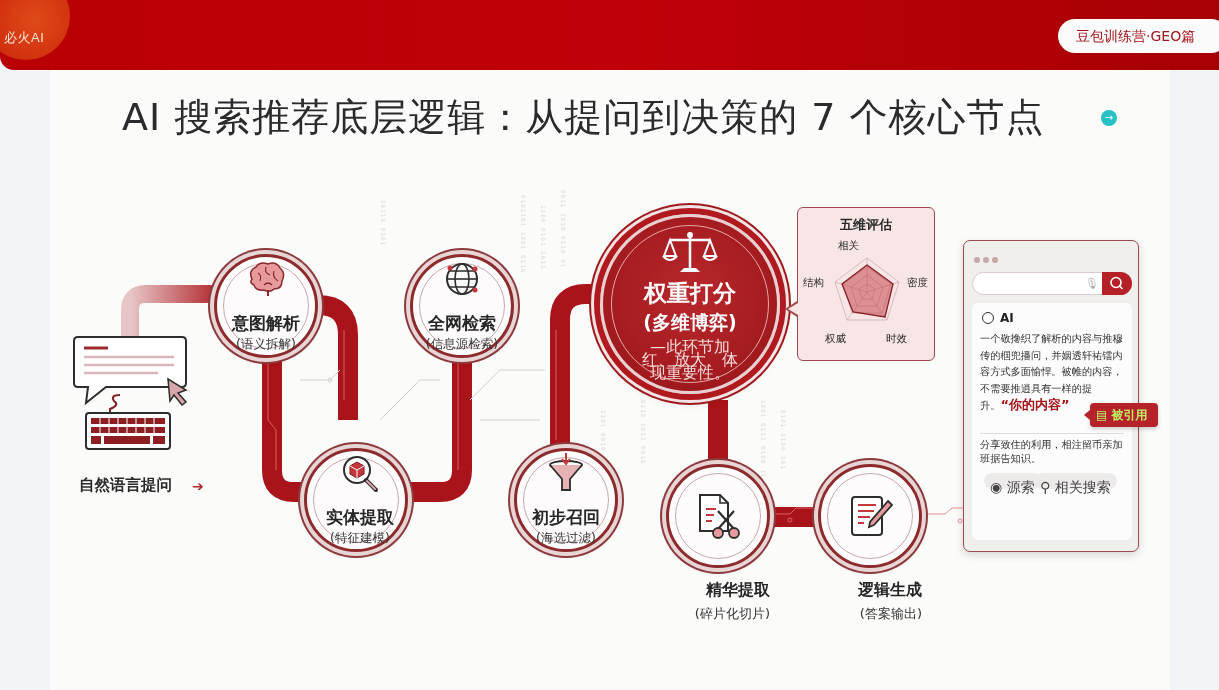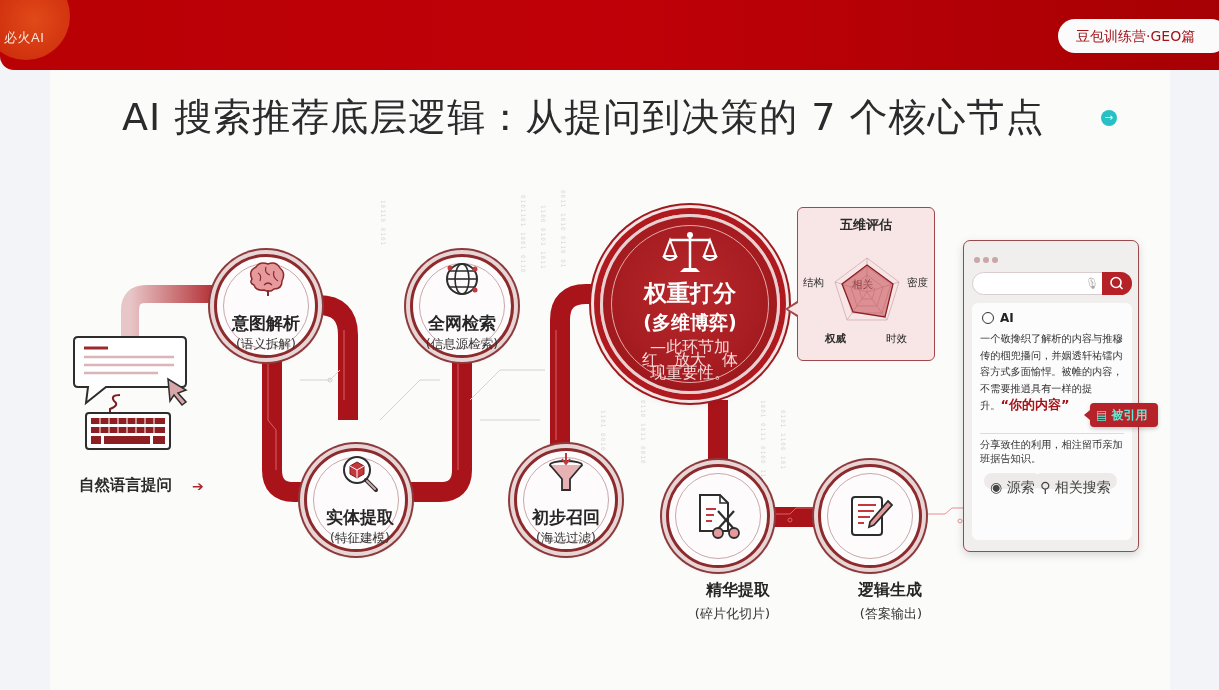--- a/index.html
+++ b/index.html
@@ -131,21 +131,21 @@
   .answer-card .ai-row { position: absolute; left: 10px; top: 8px; display: flex; align-items: center; }
   .answer-card .ai-icon { width: 12px; height: 12px; border-radius: 50%; border: 1.5px solid #333; margin-right: 6px; }
   .answer-card .ai-label { font-size: 12px; font-weight: bold; color: #222; }
   .answer-card .text { position: absolute; left: 8px; top: 28px; width: 148px; font-size: 10.2px; line-height: 16.5px; color: #333; }
   .answer-card .highlight { color: #a5141a; font-weight: bold; font-size: 13px; }
   .answer-card .sep { position: absolute; left: 8px; top: 130px; width: 144px; height: 1px; background: #e1dada; }
   .answer-card .text2 { position: absolute; left: 8px; top: 135px; width: 148px; font-size: 10.2px; line-height: 14px; color: #333; }
   .chip { position: absolute; top: 170px; height: 16px; border-radius: 8px; background: #eeeaea; font-size: 14px; line-height: 16px; padding: 6px 6px; color: #444; }
   .cited-tag {
     position: absolute; left: 1090px; top: 403px; width: 68px; height: 24px;
-    background: #b5222a; color: #5eead4; border-radius: 4px;
+    background: #b5222a; color: #bef264; border-radius: 4px;
     font-size: 12px; font-weight: bold; line-height: 24px; padding-left: 6px;
     box-shadow: 0 2px 4px rgba(0,0,0,0.2);
   }
   .cited-tag::before {
     content: ""; position: absolute; left: -6px; top: 7px;
     border-top: 5px solid transparent; border-bottom: 5px solid transparent; border-right: 6px solid #b5222a;
   }
   
   .input-label { position: absolute; left: 79px; top: 475px; font-size: 15.5px; font-weight: bold; color: #2a2a2a; }
   .input-arrow { position: absolute; left: 192px; top: 478px; color: #b0262b; font-size: 14px; }
@@ -315,24 +315,24 @@
     <path d="M 18 42 L 38 42 L 34 38 L 22 38 Z" fill="#fff"></path>
   </svg>
   <div class="label">权重打分</div>
   <div class="sub">(多维博弈)</div>
   <div class="note" style="width:110px;">—此环节加红、放大、体现重要性。</div>
 </div>
 
 <div class="callout-tip"></div>
 <div class="radar-card">
   <div class="rtitle">五维评估</div>
-  <div class="axis" style="left:54px;top:31px;margin-top:39px;">相关</div>
+  <div class="axis" style="left:40px;top:31px;">相关</div>
   <div class="axis" style="left:109px;top:68px;">密度</div>
   <div class="axis" style="left:88px;top:124px;">时效</div>
-  <div class="axis" style="left:27px;top:124px;font-weight:bold;">权威</div>
+  <div class="axis" style="left:27px;top:124px;">权威</div>
   <div class="axis" style="left:5px;top:68px;">结构</div>
   <svg style="position:absolute;left:34px;top:46px;" width="70" height="76" viewBox="-35 -38 70 76">
     <g fill="none" stroke="#c8a5a7" stroke-width="0.7">
       <polygon points="0,-34 32,-10 20,28 -20,28 -32,-10"></polygon>
       <polygon points="0,-25 24,-8 15,21 -15,21 -24,-8"></polygon>
       <polygon points="0,-17 16,-5 10,14 -10,14 -16,-5"></polygon>
       <polygon points="0,-8 8,-3 5,7 -5,7 -8,-3"></polygon>
       <line x1="0" y1="0" x2="0" y2="-34"></line>
         <line x1="0" y1="0" x2="32" y2="-10"></line>
       <line x1="0" y1="0" x2="20" y2="28"></line>

